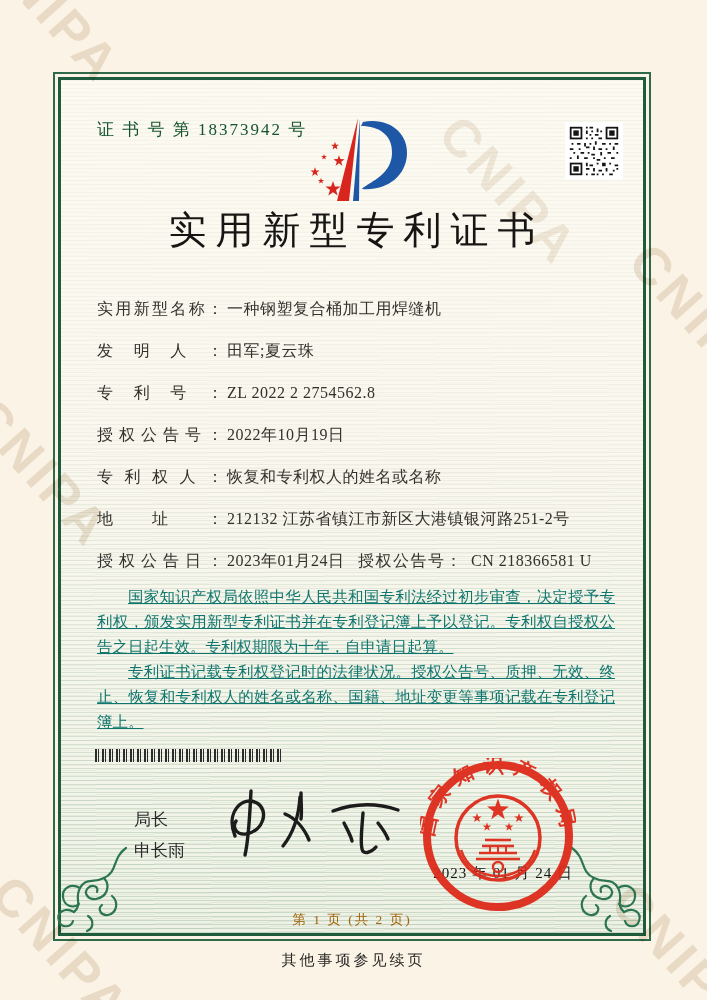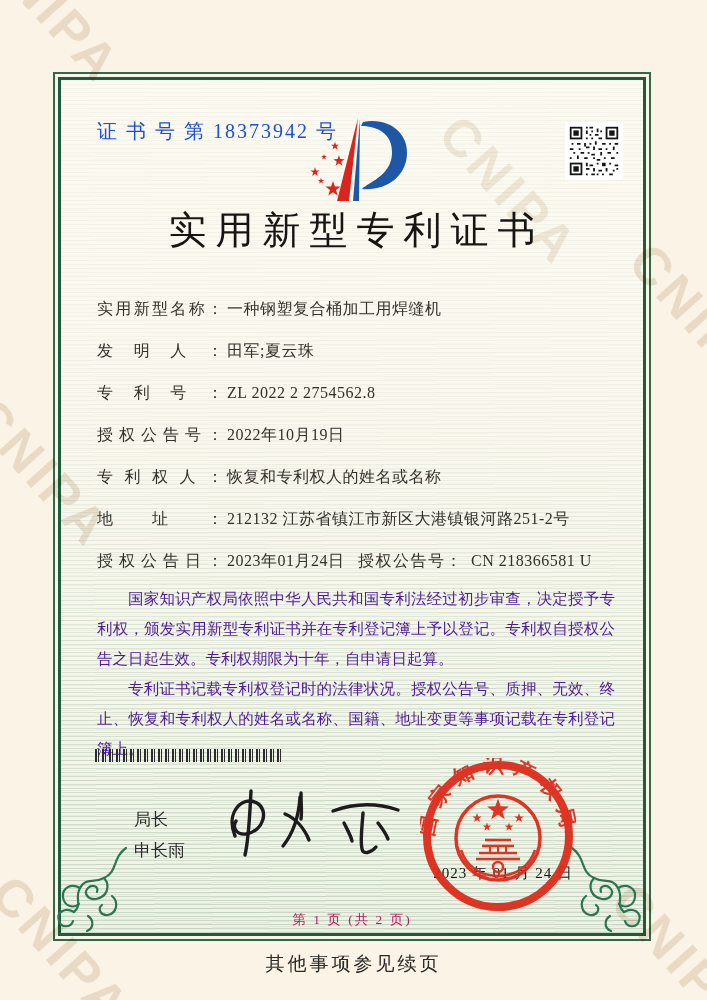--- a/index.html
+++ b/index.html
@@ -50,21 +50,21 @@
       repeating-linear-gradient(180deg, rgba(110,150,112,.30) 0 1px, rgba(0,0,0,0) 1px 4px),
       repeating-linear-gradient(179deg, rgba(130,165,130,.14) 0 1px, rgba(0,0,0,0) 1px 5px);
     -webkit-mask-image:linear-gradient(180deg, rgba(0,0,0,.18) 0%, rgba(0,0,0,.22) 40%, rgba(0,0,0,.65) 70%, rgba(0,0,0,.95) 100%);
     mask-image:linear-gradient(180deg, rgba(0,0,0,.18) 0%, rgba(0,0,0,.22) 40%, rgba(0,0,0,.65) 70%, rgba(0,0,0,.95) 100%);
   }
 
   
   .content { position:absolute; inset:0; z-index:3; }
   .cert-number {
     position:absolute; left:97px; top:118px;
-    font-size:20px; letter-spacing:2px; color:#1d4ed8;
+    font-size:17px; letter-spacing:2px; color:#14532d;
   }
   .logo { position:absolute; left:293px; top:106px; }
   .qr { position:absolute; left:565px; top:122px; background:#fff; padding:3px; }
   .title {
     position:absolute; left:58px; top:205px; width:588px;
     text-align:center; font-size:38px; font-weight:normal;
     letter-spacing:9px; text-indent:9px; color:#161513;
   }
   .fields {
     position:absolute; left:97px; top:299px; width:520px;
@@ -75,22 +75,23 @@
   .flabel {
     display:inline-block; width:126px;
     text-align:justify; text-align-last:justify;
     vertical-align:top;
   }
   .fvalue { letter-spacing:.5px; }
   .grant2 { position:absolute; left:261px; top:0; }
   .grant2 .glabel { letter-spacing:1.5px; margin-right:4px; }
   .paras {
     position:absolute; left:97px; top:584px; width:518px;
-    font-size:15.5px; line-height:30px; color:#4c1d95;
+    font-size:15.5px; line-height:25px; color:#0f766e;
     text-align:justify;
+    text-decoration:underline;
   }
   .paras p { text-indent:2em; }
   .barcode {
     position:absolute; left:95px; top:749px; width:186px; height:13px;
     background:repeating-linear-gradient(90deg,
       #2c2c2c 0 2px, transparent 2px 3px,
       #2c2c2c 3px 4px, transparent 4px 7px,
       #2c2c2c 7px 9px, transparent 9px 10px,
       #2c2c2c 10px 11px, transparent 11px 14px);
   }
@@ -99,25 +100,25 @@
     font-family:"Liberation Sans", sans-serif;
     font-size:17px; color:#2a2a2a; line-height:31px;margin-left:32px;
   }
   .signature { position:absolute; left:205px; top:784px; }
   .seal-date {
     position:absolute; left:428px; top:864px; width:150px; text-align:center;
     font-size:15px; letter-spacing:1px; color:#161616; z-index:3;
   }
   .page-num {
     position:absolute; left:58px; top:911px; width:588px; text-align:center;
-    font-size:13.5px; letter-spacing:2px; color:#be185d;
+    font-size:13.5px; letter-spacing:2px; color:#a16207;
   }
   .cont-note {
     position:absolute; left:0; top:951px; width:707px; text-align:center;
-    font-size:19px; letter-spacing:3px; color:#2a2825;
+    font-size:15px; letter-spacing:3px; color:#2a2825;
   }
   .orn { position:absolute; z-index:3; }
   .orn-left { left:52px; top:844px; }
   .orn-right { right:61px; top:844px; transform:scaleX(-1); }
   .seal-svg-wrap { position:absolute; left:420px; top:758px; z-index:4; }
 </style>
 </head>
 <body>
 
 <svg width="0" height="0" style="position:absolute" aria-hidden="true">

